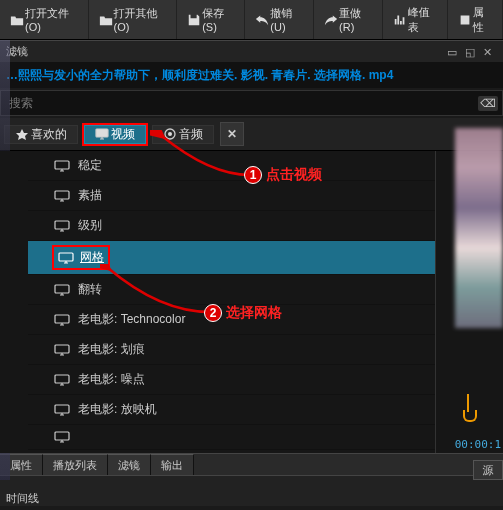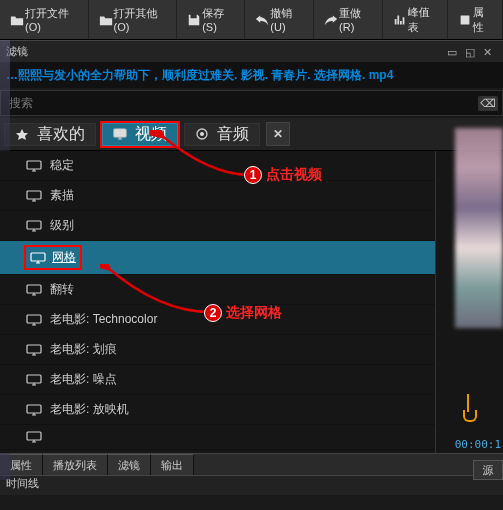--- a/index.html
+++ b/index.html
@@ -8,34 +8,34 @@
   .tool-btn { display: flex; flex-direction: row; align-items: center; justify-content: center; padding: 2px 10px; color: #ddd; border-right: 1px solid #222; font-size: 11px; gap: 1px; }
   .tool-btn svg { width: 16px; height: 14px; fill: #ddd; }
   .panel-head { background: #232323; padding: 3px 6px; font-size: 11px; color: #ccc; display: flex; justify-content: space-between; align-items: center; border-top: 1px solid #444; border-bottom: 1px solid #111; }
   .head-icons { display: flex; gap: 4px; }
   .head-icons span { width: 14px; height: 12px; display: inline-block; color: #aaa; font-size: 11px; }
   .file-title { background: #111; color: #08d; font-weight: bold; padding: 4px 6px; font-size: 12px; white-space: nowrap; overflow: hidden; }
   .search-wrap { display: flex; align-items: center; background: #111; padding: 3px 4px; border: 1px solid #333; margin: 2px 0; }
   .search-input { flex: 1; background: transparent; border: none; color: #888; font-size: 12px; outline: none; padding: 2px 4px; }
   .clear-x { width: 20px; text-align: center; color: #ccc; background: #333; border-radius: 2px; padding: 1px 0; font-size: 11px; }
   .tabs { display: flex; align-items: center; background: #222; padding: 4px 4px; gap: 6px; border-bottom: 1px solid #000; }
-  .tab-btn { display: flex; align-items: center; gap: 8px; padding: 0 10px; color: #ddd; border: 1px solid #333; background: #2a2a2a; font-size: 16px; }
+  .tab-btn { display: flex; align-items: center; gap: 2px; padding: 0 10px; color: #ddd; border: 1px solid #333; background: #2a2a2a; font-size: 12px; }
   .tab-btn svg { width: 14px; height: 12px; fill: #ddd; }
   .tab-btn.active { background: #1d6f8b; border-color: #28a; color: #fff; }
   .red-box { outline: 2px solid #f00; outline-offset: 0; }
   .close-btn { width: 24px; height: 24px; background: #333; display: flex; align-items: center; justify-content: center; color: #ccc; font-weight: bold; border: 1px solid #444; }
   .list-wrap { height: 302px; overflow: hidden; background: #161616; position: relative; }
   .list-inner { width: 436px; height: 100%; overflow: hidden; border-right: 1px solid #333; }
-  .effect-item { display: flex; align-items: center; padding: 6px 10px 6px 26px; gap: 8px; color: #ccc; font-size: 12px; border-bottom: 1px solid #111; }
+  .effect-item { display: flex; align-items: center; padding: 6px 10px 6px 26px; gap: 8px; color: #ccc; font-size: 12px; border-bottom: 1px solid #111; margin-left: 28px; }
   .effect-item svg { width: 16px; height: 12px; }
   .effect-item.sel { background: #1d6f8b; color: #fff; text-decoration: underline; }
   .label-box-red { display: inline-flex; align-items: center; gap: 6px; outline: 2px solid #f00; padding: 2px 4px; }
   .bottom-tabs { display: flex; background: #2a2a2a; border-top: 1px solid #444; height: 22px; align-items: stretch; }
   .btab { padding: 3px 10px; font-size: 11px; color: #ccc; border-right: 1px solid #111; border-top: 1px solid #555; background: #333; }
-  .timeline { padding: 0 6px; font-size: 11px; color: #ccc; background: #222; height: 20px; border-top: 1px solid #444; }
+  .timeline { padding: 15px 6px; font-size: 11px; color: #ccc; background: #222; height: 20px; border-top: 1px solid #444; }
   .preview { position: absolute; right: 0; top: 128px; width: 48px; height: 200px; background: linear-gradient(180deg,#a89 0%,#cab 20%,#879 40%,#fee 60%,#8aa 80%,#778 100%); filter: blur(2px); opacity: .9; }
   .src-btn { position: absolute; right: 0; top: 460px; width: 30px; height: 20px; background: #333; color: #ccc; font-size: 11px; display: flex; align-items: center; justify-content: center; border: 1px solid #555; }
   .tc { position: absolute; right: 2px; top: 438px; color: #4ad; font-size: 11px; font-family: monospace; }
   .marker { position: absolute; right: 30px; top: 394px; width: 10px; height: 28px; }
   .marker::before { content: ""; width: 2px; height: 18px; background: #e90; display: block; margin-left: 4px; }
   .marker::after { content: ""; display: block; width: 10px; height: 10px; border: 2px solid #e90; border-top: none; border-radius: 0 0 6px 6px; margin-top: -2px; }
   .annot { position: absolute; pointer-events: none; }
   .annot-circle { width: 18px; height: 18px; border-radius: 50%; background: #d00; color: #fff; font-size: 12px; font-weight: bold; display: flex; align-items: center; justify-content: center; border: 1px solid #fff; }
   .annot-text { color: #f22; font-weight: bold; font-size: 14px; }
   svg.arrow { position: absolute; pointer-events: none; }

